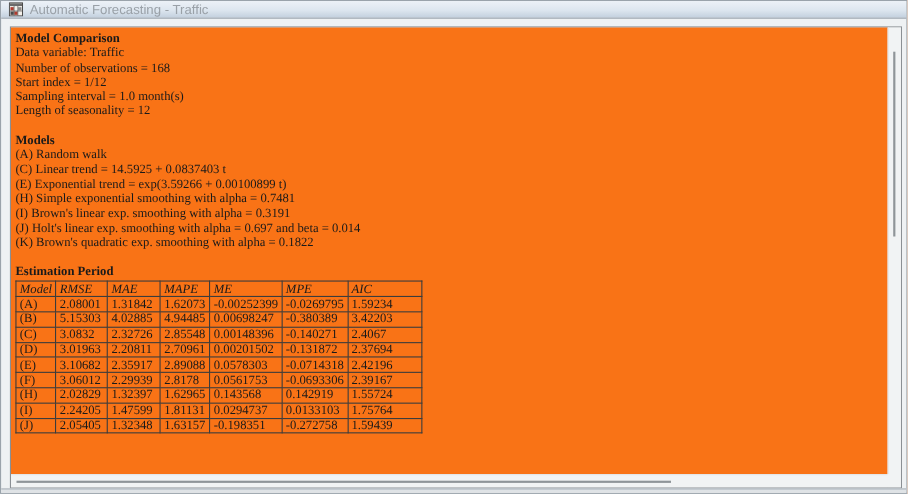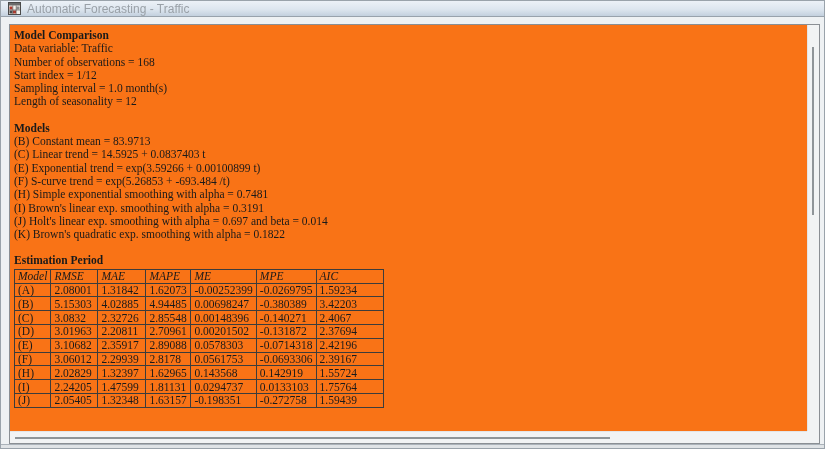--- a/index.html
+++ b/index.html
@@ -110,24 +110,23 @@
           <div class="line">Number of observations = 168</div>
           <div class="line">Start index = 1/12</div>
           <div class="line">Sampling interval = 1.0 month(s)</div>
           <div class="line">Length of seasonality = 12</div>
         </div>
 
       <div class="spacer"></div>
 
       <div class="heading">Models</div>
       <div>
-          <div class="line">(B) Constant mean = 83.9713</div>
+          <div class="line">(A) Random walk</div>
           <div class="line">(C) Linear trend = 14.5925 + 0.0837403 t</div>
           <div class="line">(E) Exponential trend = exp(3.59266 + 0.00100899 t)</div>
-          <div class="line">(F) S-curve trend = exp(5.26853 + -693.484 /t)</div>
           <div class="line">(H) Simple exponential smoothing with alpha = 0.7481</div>
           <div class="line">(I) Brown's linear exp. smoothing with alpha = 0.3191</div>
           <div class="line">(J) Holt's linear exp. smoothing with alpha = 0.697 and beta = 0.014</div>
           <div class="line">(K) Brown's quadratic exp. smoothing with alpha = 0.1822</div>
         </div>
 
       <div class="spacer"></div>
 
       <div class="heading">Estimation Period</div>
       <table class="stat-table">

